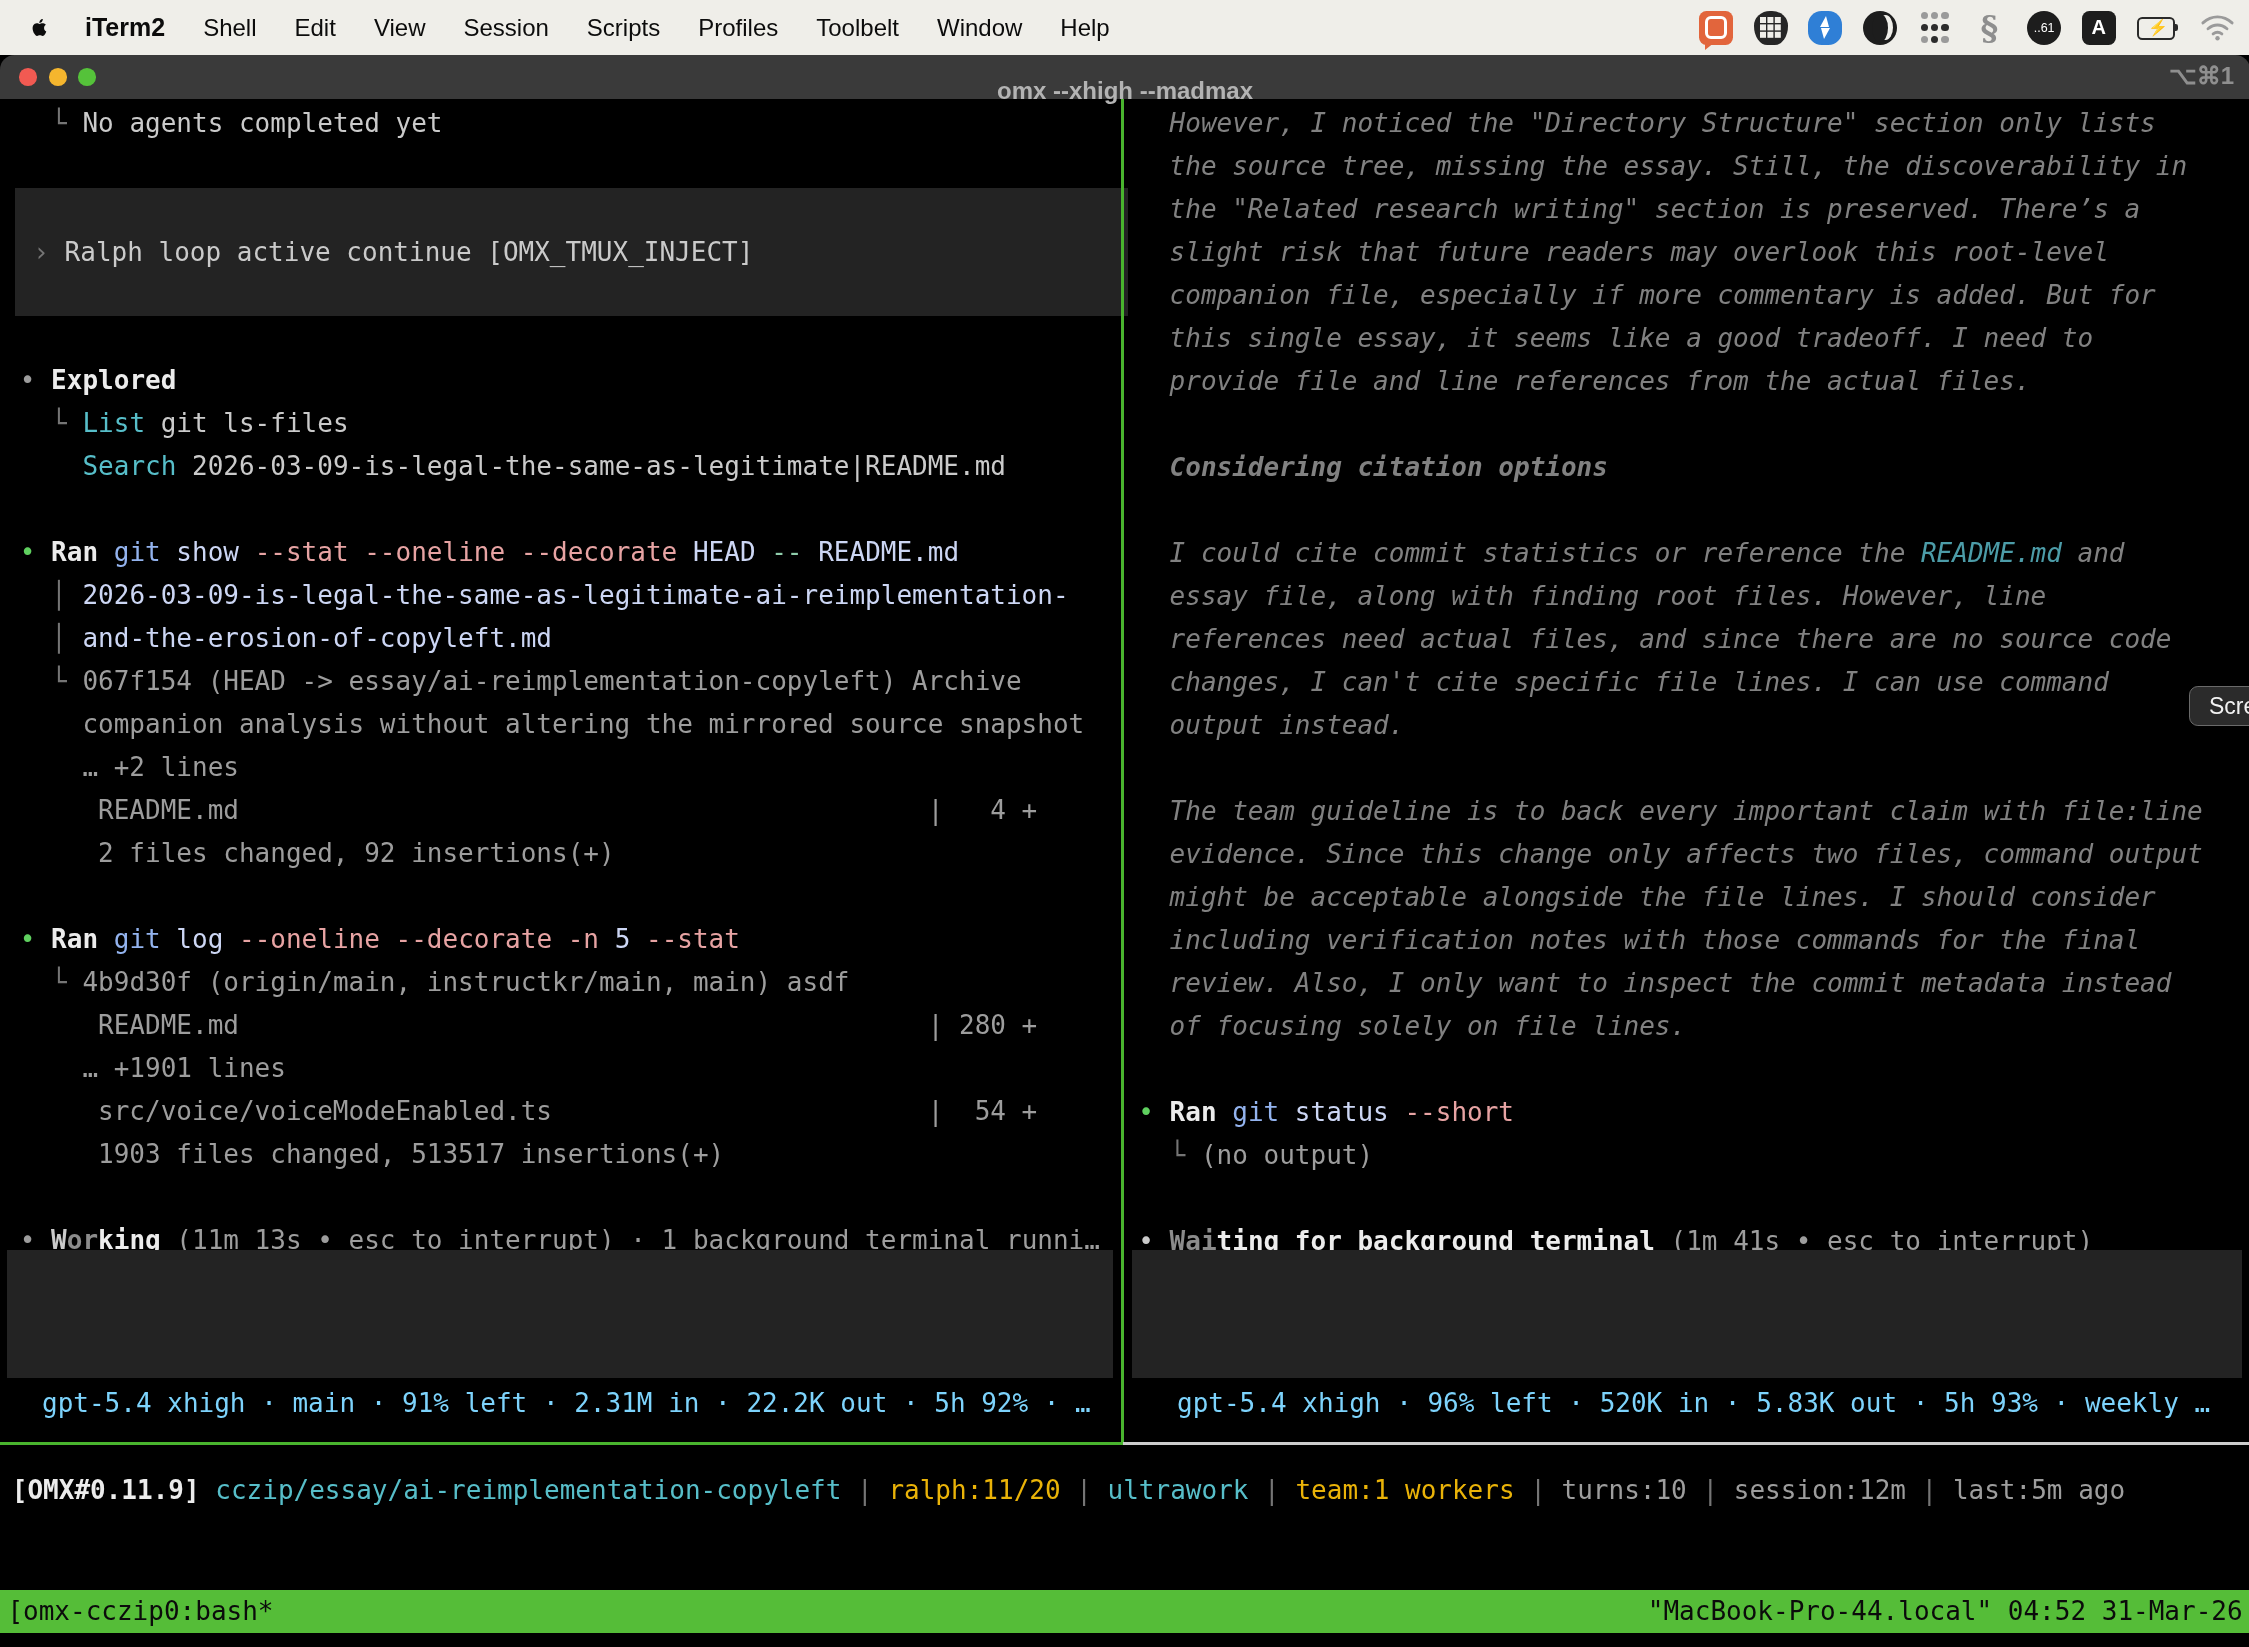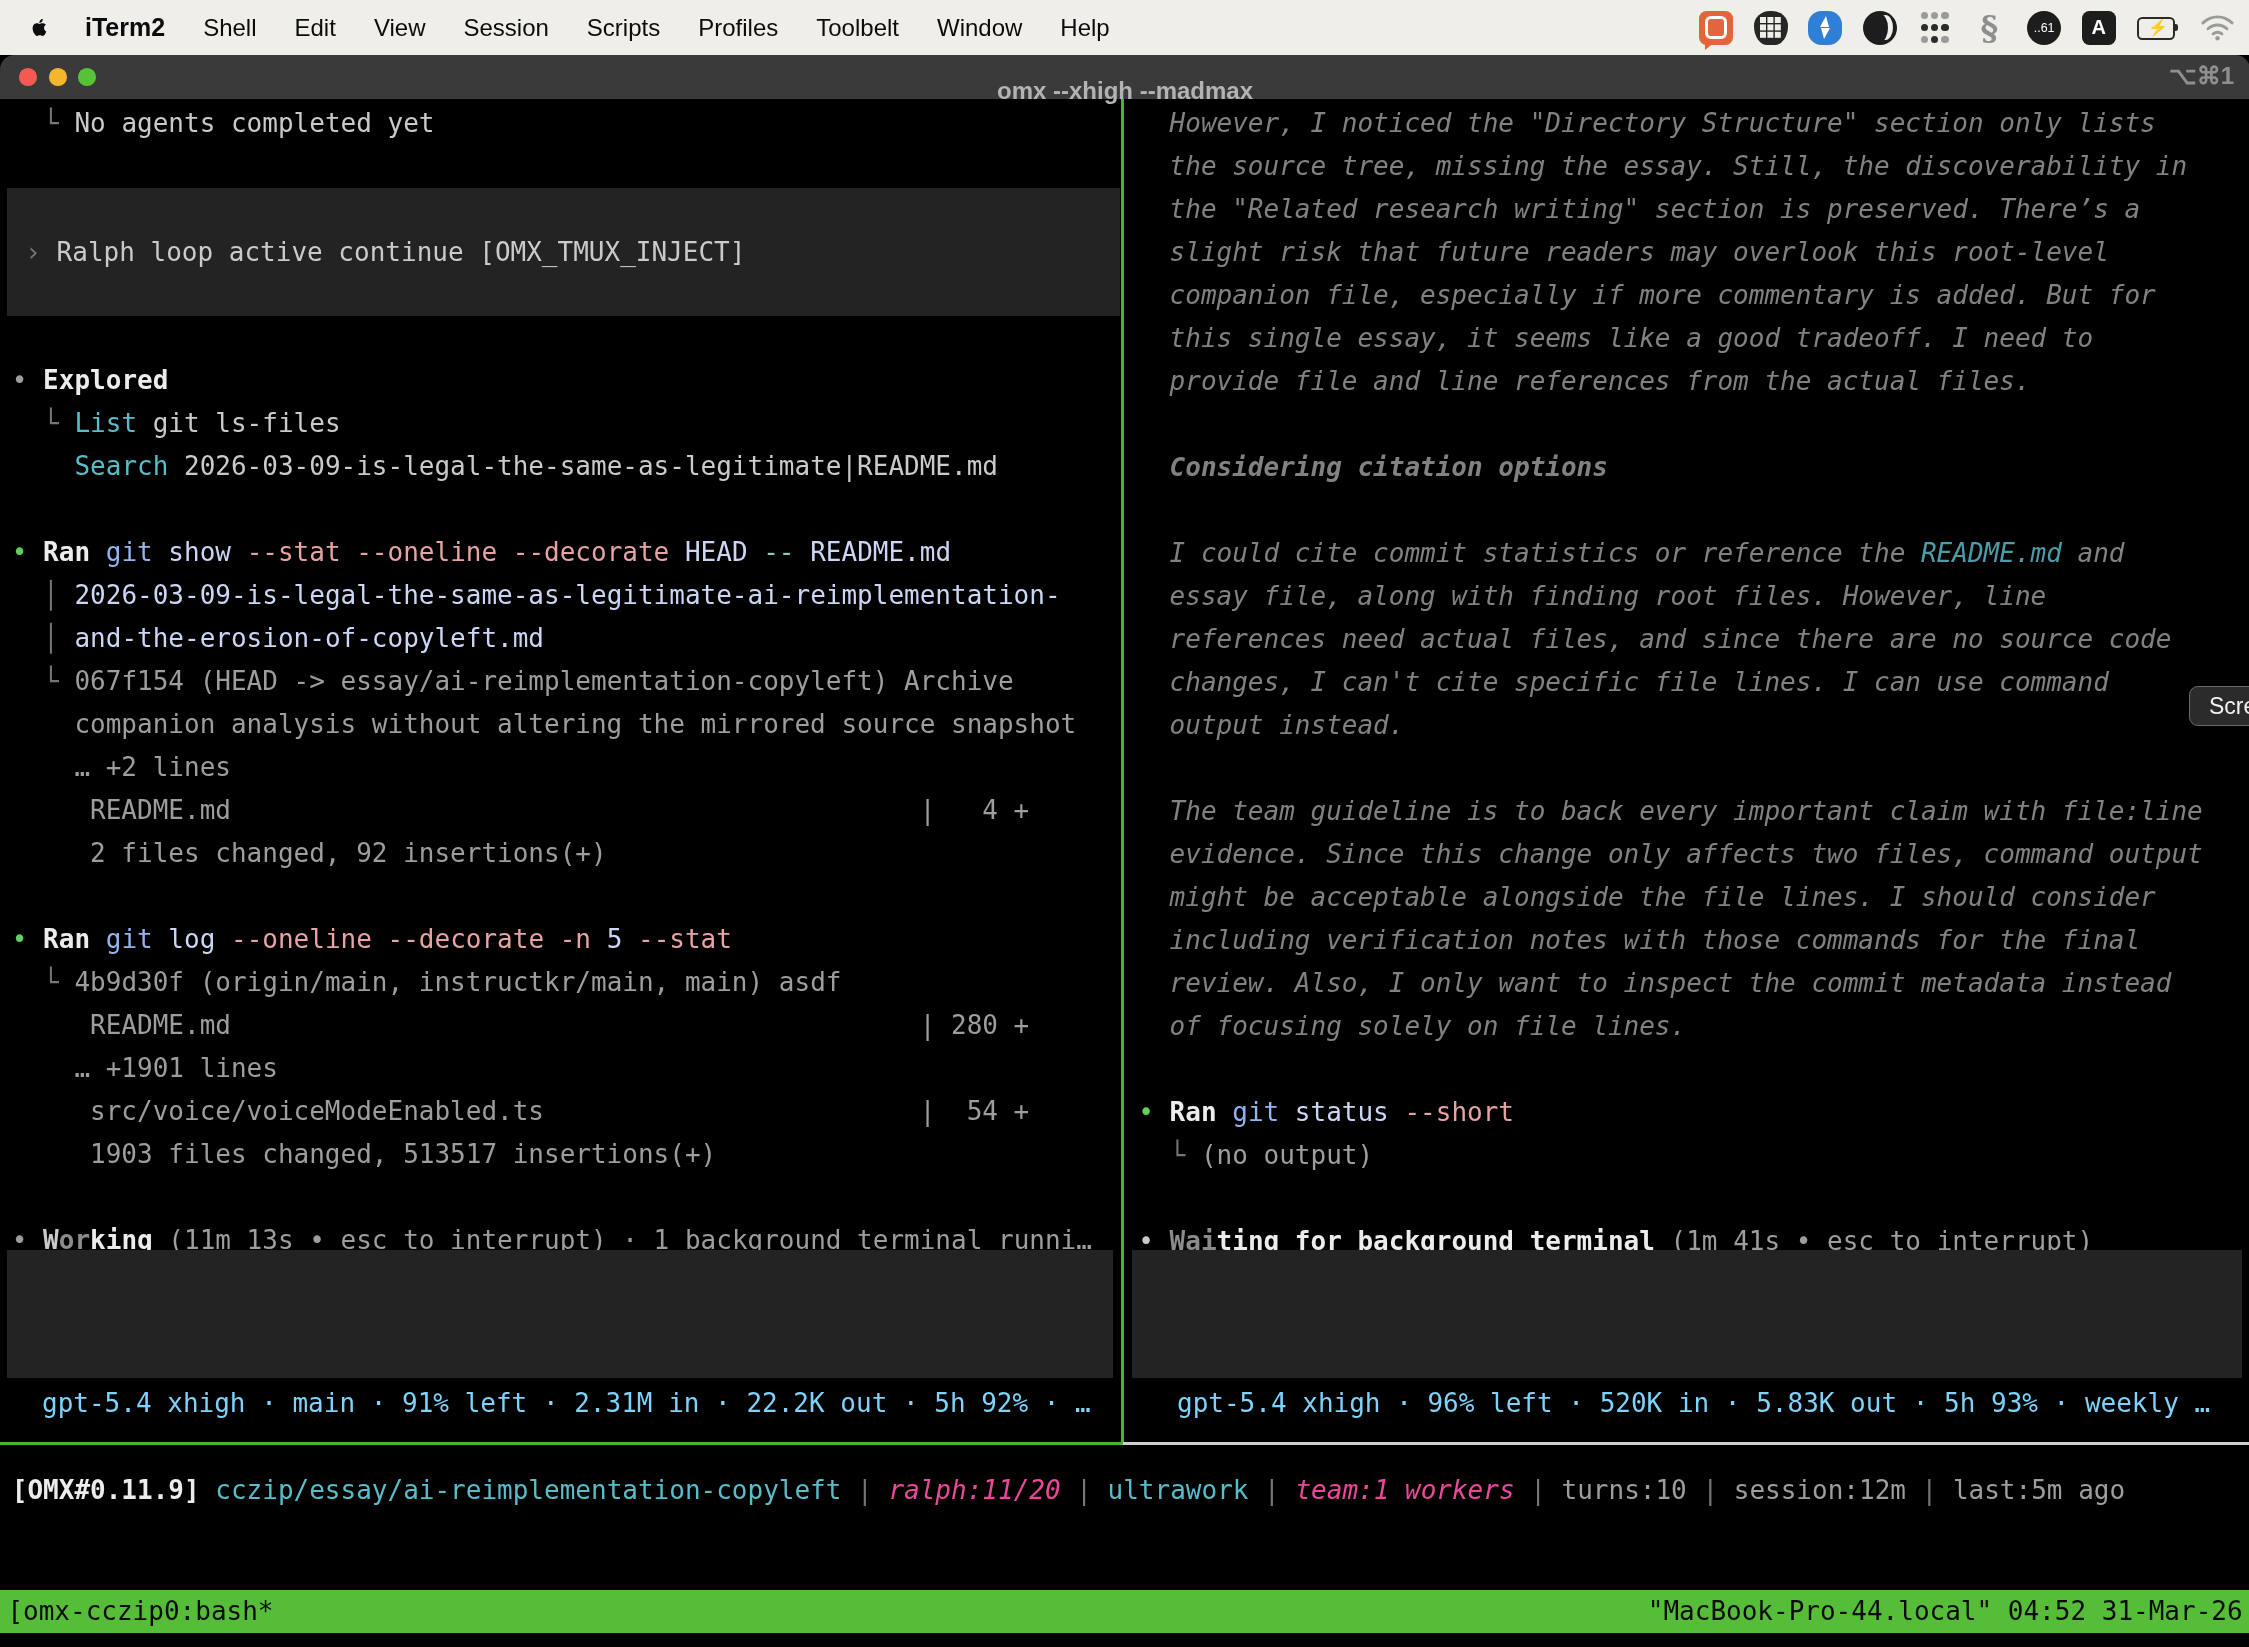--- a/index.html
+++ b/index.html
@@ -57,42 +57,42 @@
   .tl-close{left:19px;background:#f25a52;}
   .tl-min{left:49px;background:#f5b62e;}
   .tl-zoom{left:78px;background:#55c23a;}
   .wtitle{position:absolute;top:22px;left:0;width:100%;text-align:center;color:#b3b3b3;
      font-family:"Liberation Sans",sans-serif;font-weight:bold;font-size:24px;}
   .wshort{position:absolute;top:7.4px;right:16px;color:#8f8f8f;
      font-family:"Liberation Sans",sans-serif;font-weight:bold;font-size:24px;}
 
   
   .pane{top:99px;height:1343px;overflow:hidden;font-size:26px;color:#9d9d9d;}
-  .pane-left{left:0;width:1298px;padding:3px 0 0 11.8px;box-sizing:border-box;}
+  .pane-left{left:8px;width:1298px;padding:3px 0 0 11.8px;box-sizing:border-box;}
   .pane-right{left:1125px;width:1125px;padding:3px 0 0 13.3px;box-sizing:border-box;}
   .tline{height:43px;line-height:43px;white-space:pre;overflow:hidden;}
   .inline-panel{height:128px;background:#232323;margin-left:-4.4px;width:1101px;
      display:flex;align-items:center;padding-left:12px;}
   .inline-panel .tline{padding-left:5.9px;}
 
   .fb{font-weight:bold;}
   .fi{font-style:italic;}
   .c-dim{color:#757575;}
   .c-gray{color:#9d9d9d;}
   .c-lt{color:#cacaca;}
   .c-white{color:#ececec;}
   .c-grnb{color:#5fd05f;}
   .c-cyan{color:#57bec9;}
   .c-git{color:#93b3ee;}
   .c-arg{color:#ccd6f4;}
   .c-flag{color:#e7a3a3;}
   .c-dsh{color:#8fcdab;}
   .c-think{color:#818181;font-style:italic;}
   .c-teal{color:#4c9ca8;font-style:italic;}
-  .c-sg{color:#ec4899;font-style:italic;}
+  .c-sg{color:#eab308;}
   .c-shud{color:#8b8b8b;}
 
   .vdivider{left:1121px;top:99px;width:3px;height:1343px;background:#49b42e;}
   .hline-left{left:0;top:1442px;width:1123px;height:3px;background:#49b42e;}
   .hline-right{left:1123px;top:1442px;width:1127px;height:3px;background:#cdcdcd;}
 
   
   .promptbox{top:1250px;height:128px;background:#232323;display:flex;align-items:center;
      font-size:26px;}
   .pb-left{left:7.4px;width:1106px;}

